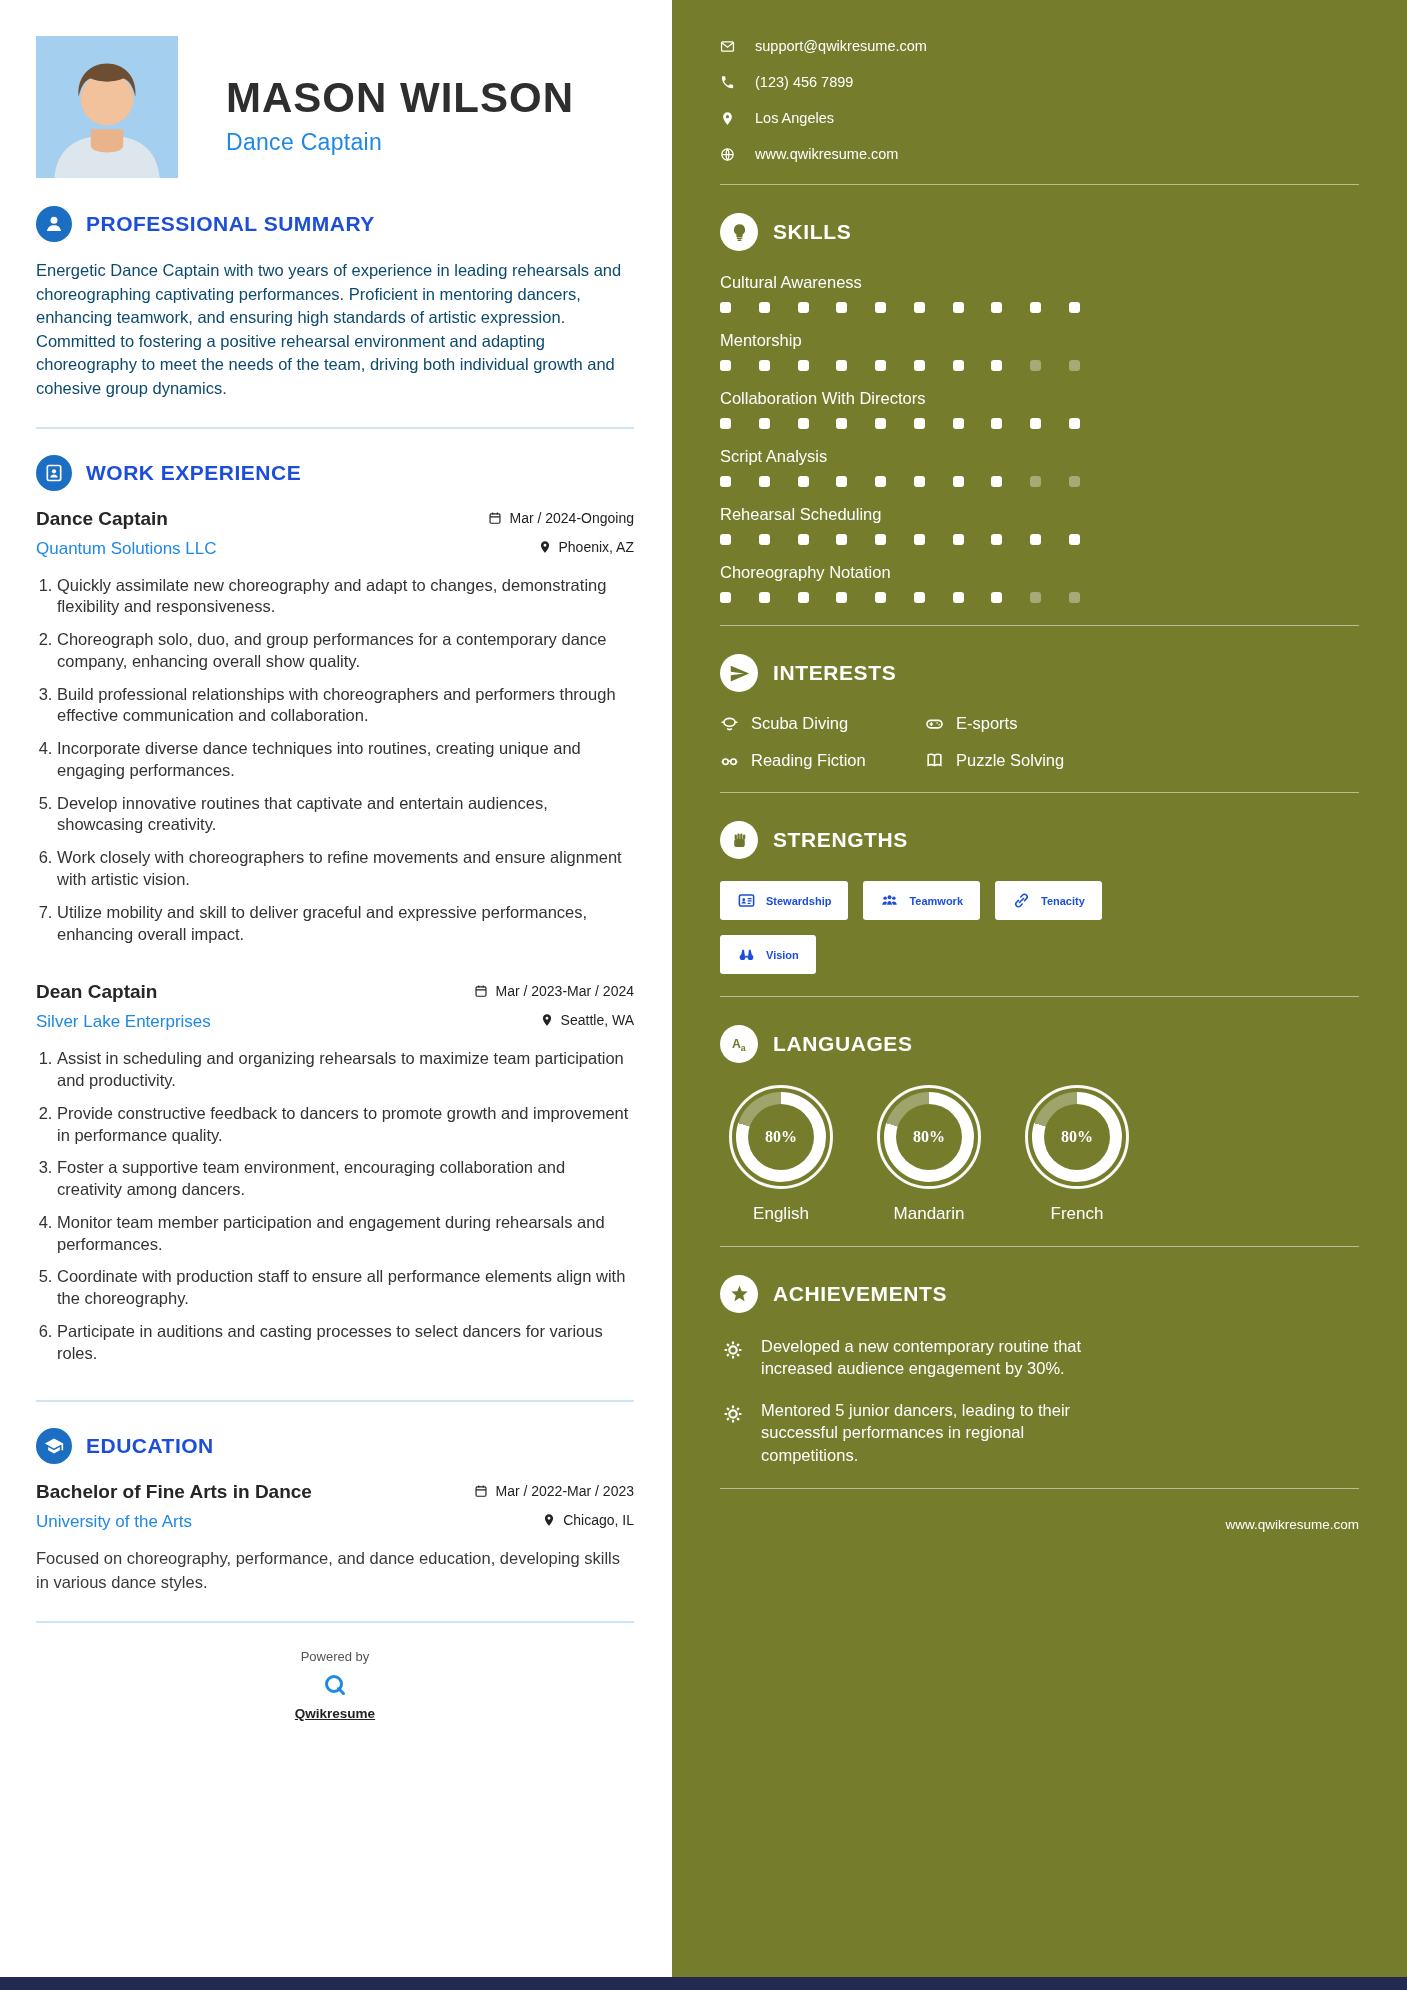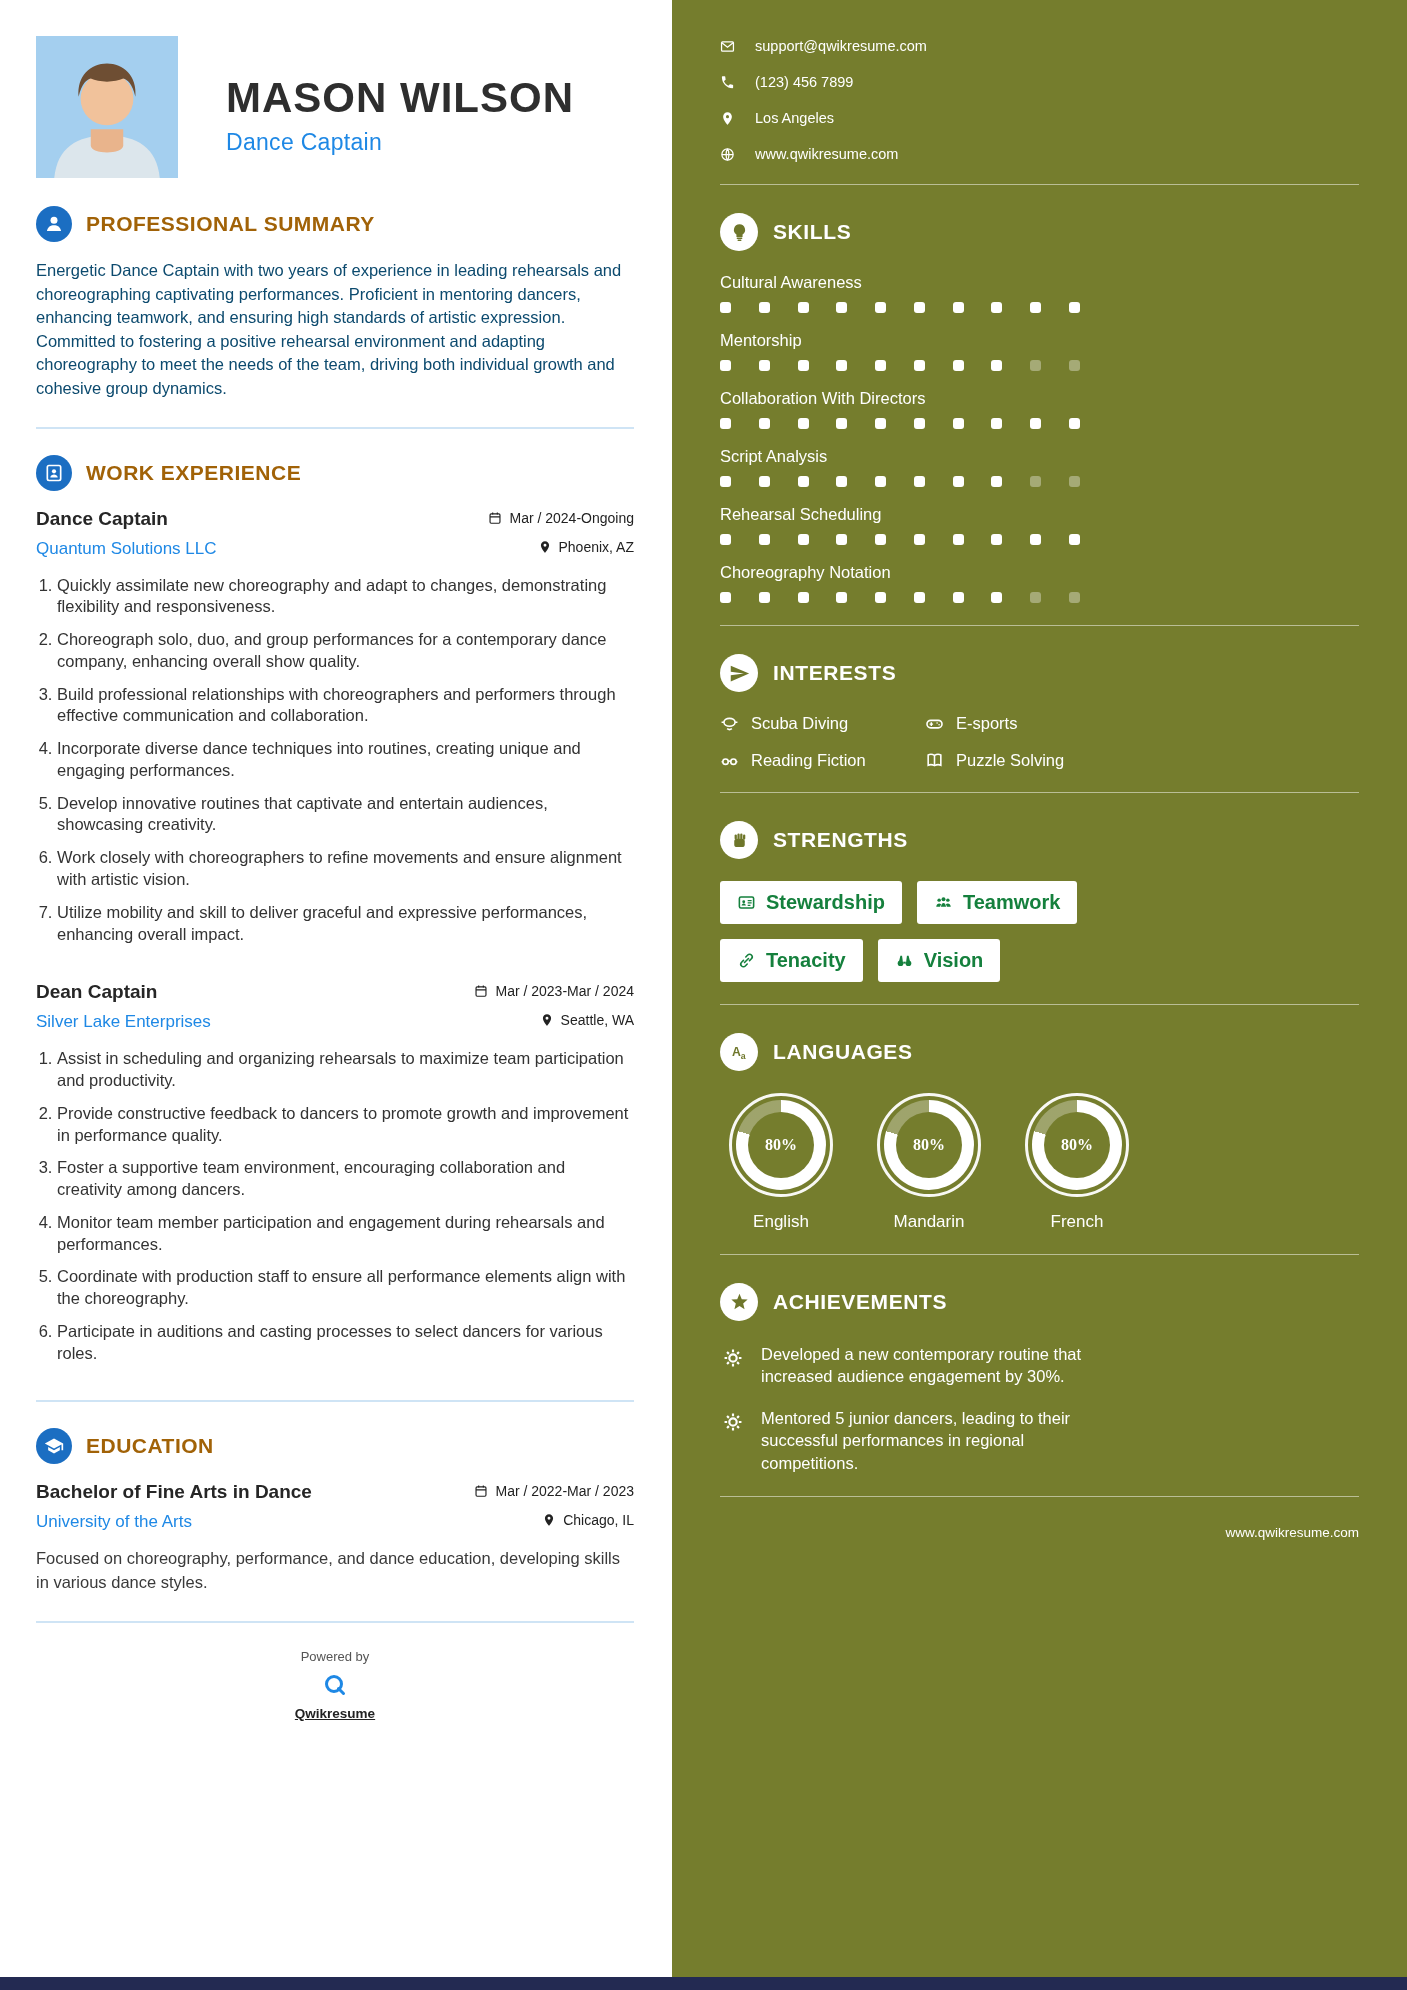--- a/index.html
+++ b/index.html
@@ -11,21 +11,21 @@
   .header { display:flex; gap:48px; margin-bottom:28px; }
   .photo { width:142px; height:142px; flex:none; overflow:hidden; }
   .photo svg { display:block; width:100%; height:100%; }
   .header-text { padding-top:38px; }
   .name { font-size:42px; font-weight:800; color:#2e2e2e; letter-spacing:1px;text-align:right; }
   .job-title { font-size:23px; color:#1E88E5; margin-top:7px; font-weight:500; letter-spacing:.3px; }
 
   .sec-head { display:flex; align-items:center; gap:14px; margin-bottom:17px; }
   .sec-icon { width:36px; height:36px; border-radius:50%; background:#1B6EC2; display:flex; align-items:center; justify-content:center; flex:none; color:#fff; }
   .sec-icon svg { width:20px; height:20px; }
-  .sec-title { font-size:21px; font-weight:700; color:#a16207; letter-spacing:.5px; }
+  .sec-title { font-size:21px; font-weight:700; color:#1d4ed8; letter-spacing:.5px; }
 
   .summary p { font-size:16.5px; line-height:1.43; color:#0c4a6e; }
   .divider { border:none; border-top:2px solid #CFE4F5; margin:26px 0; }
 
   .job { margin-bottom:36px; }
   .job-row { display:flex; justify-content:space-between; align-items:baseline; }
   .job-title-h { font-size:19px; font-weight:700; color:#262626; }
   .meta { display:flex; align-items:center; gap:7px; font-size:14px; color:#222; font-weight:500; }
   .meta svg { width:14px; height:14px; }
   .company { font-size:17px; color:#1E88E5; margin-top:9px; display:inline-block; text-decoration:none; }
@@ -53,21 +53,21 @@
   .skill-name { font-size:16.5px; margin-bottom:10px; }
   .dots { display:flex; justify-content:space-between; width:360px; }
   .dot { width:11px; height:11px; border-radius:3px; background:rgba(255,255,255,.35); }
   .dot.on { background:#fff; }
 
   .interests-grid { display:grid; grid-template-columns:205px 1fr; row-gap:18px;text-align:center; }
   .interest { display:flex; align-items:center; gap:12px; font-size:16.5px; }
   .interest svg { width:19px; height:19px; flex:none; }
 
   .strengths-grid { display:flex; flex-wrap:wrap; gap:15px; max-width:430px; }
-  .strength { display:flex; align-items:center; gap:10px; background:#fff; color:#15803d; padding:10px 17px; border-radius:3px; font-size:20px; font-weight:600; }
+  .strength { display:flex; align-items:center; gap:10px; background:#fff; color:#1d4ed8; padding:10px 17px; border-radius:3px; font-size:11px; font-weight:600; }
   .strength svg { width:19px; height:19px; }
 
   .langs { display:flex; gap:26px; margin-top:4px; }
   .lang { display:flex; flex-direction:column; align-items:center; width:122px; }
   .ring-outer { width:104px; height:104px; border-radius:50%; border:3px solid rgba(255,255,255,.95); padding:4px; }
   .ring { width:100%; height:100%; border-radius:50%; position:relative; display:flex; align-items:center; justify-content:center; }
   .ring::after { content:""; position:absolute; inset:12px; background:#757D2D; border-radius:50%; }
   .ring-label { position:relative; z-index:1; font-size:16px; font-weight:700;font-family:Liberation Serif, serif; }
   .lang-name { margin-top:15px; font-size:17px; }
 

